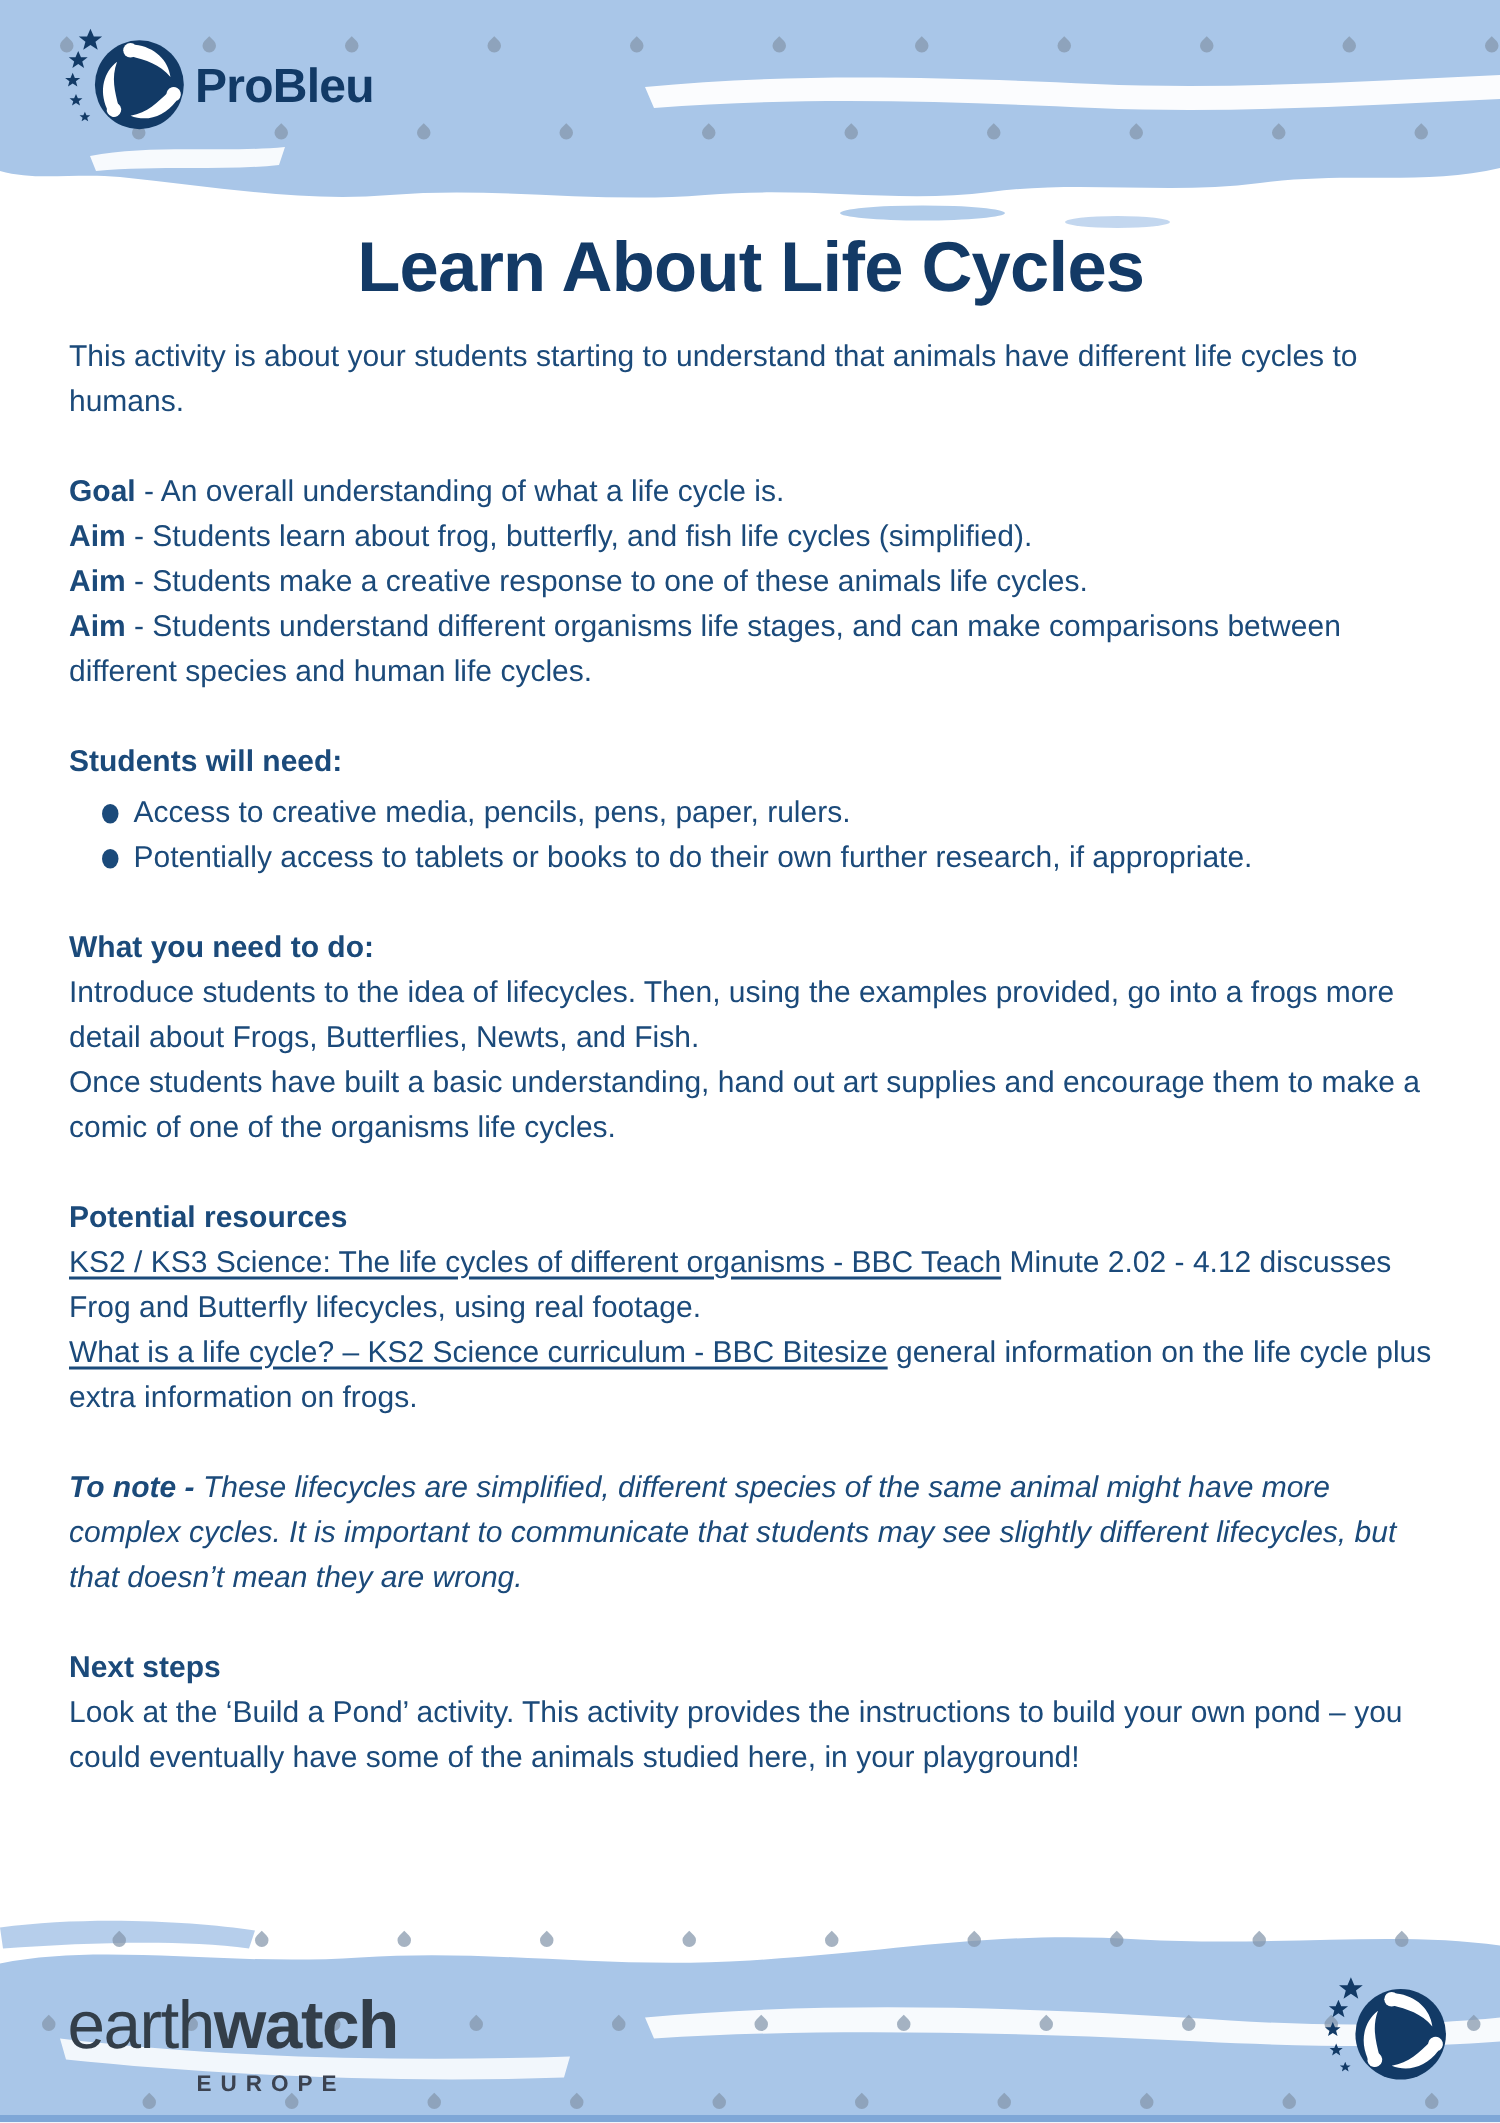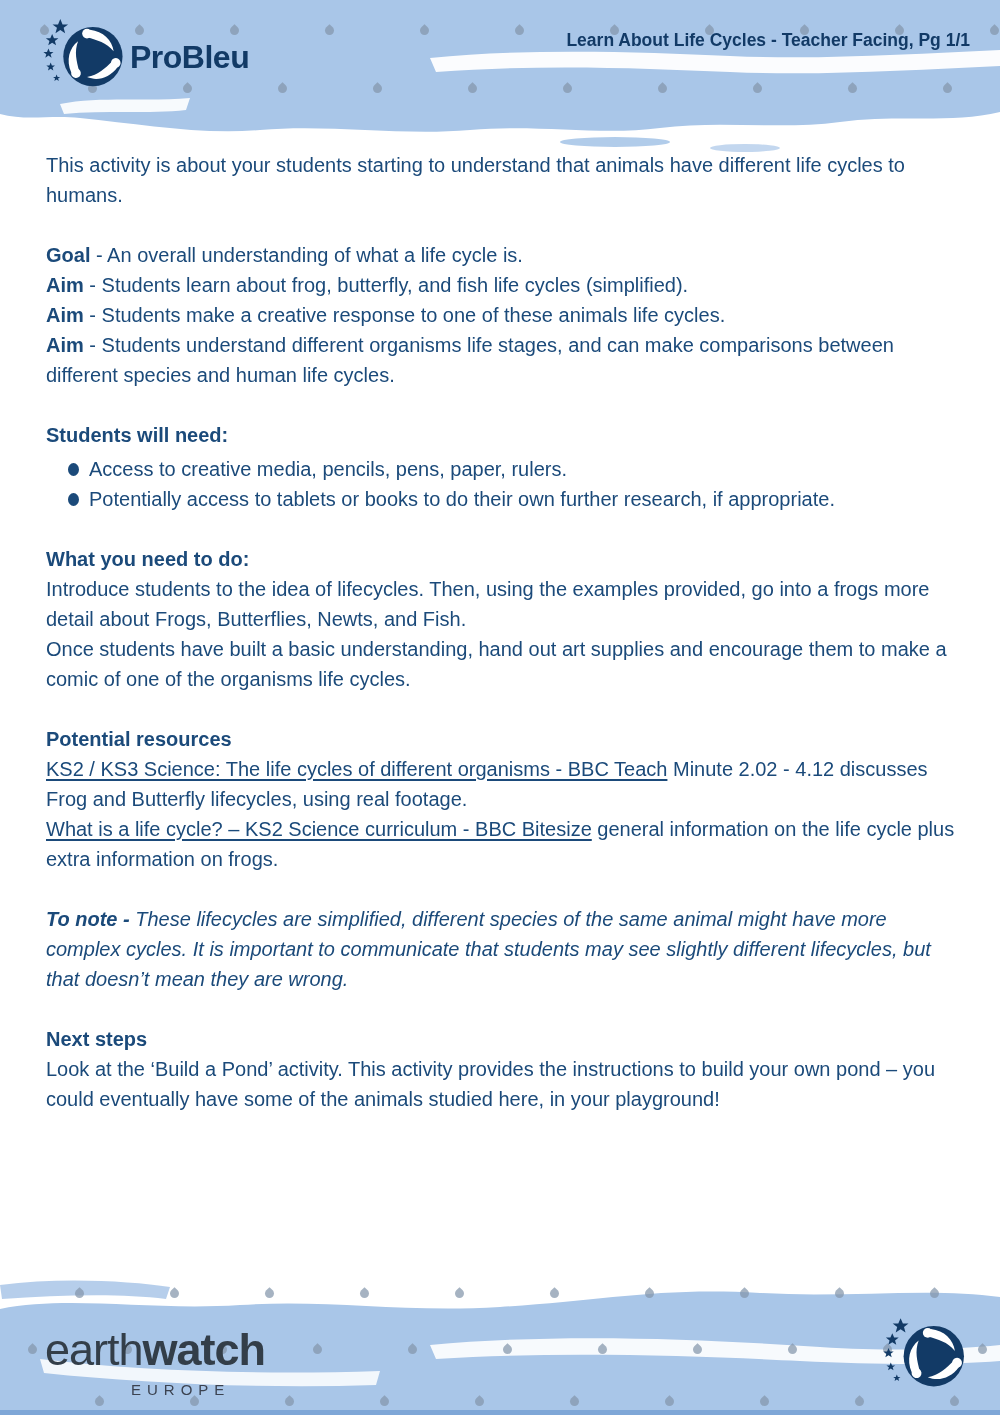--- a/index.html
+++ b/index.html
@@ -44,21 +44,21 @@
   }
   .link{text-decoration:underline;text-underline-offset:3px;cursor:pointer;}
   .note-p{font-style:italic;}
   
   .band-bottom{position:absolute;left:0;top:1265px;width:980px;height:150px;}
   .ew{position:absolute;left:45px;top:62px;z-index:2;color:#333e49;line-height:1;}
   .ew .wordmark{font-size:45px;letter-spacing:-1px;}
   .ew .w-light{font-weight:400;}
   .ew .w-bold{font-weight:700;}
   .ew .region{
-    margin:10px 0 0 86px;font-size:15px;font-weight:400;letter-spacing:6px;color:#3b4250;
+    margin:10px 0 0 86px;font-size:15px;font-weight:700;letter-spacing:6px;color:#3b4250;
   }
   .pb-footer{position:absolute;right:12px;top:52px;width:86px;height:82px;z-index:2;}
   .hidden-defs{position:absolute;width:0;height:0;overflow:hidden;}
 </style>
 </head>
 <body>
 
 <svg class="hidden-defs" aria-hidden="true">
   <defs>
     <path id="pb-star" d="M0,-10 L2.9,-3.2 10,-3.2 4.3,1.2 6.2,8.1 0,4 -6.2,8.1 -4.3,1.2 -10,-3.2 -2.9,-3.2 Z" fill="#123a66"></path>
@@ -101,21 +101,20 @@
       <ellipse cx="745" cy="148" rx="35" ry="4" fill="#a9c6e8" opacity="0.7"></ellipse>
     </svg>
 
     <div class="brand">
       <svg class="mark" viewBox="0 0 100 100">
           <use href="#probleu-mark" transform="scale(0.95)"></use>
         </svg>
       <span class="brand-text">ProBleu</span>
     </div>
 
-    <div class="doc-title">Learn About Life Cycles - Teacher Facing, Pg 1/1</div>
   <span class="drop" style="left: 40px; top: 26px;"></span>
       <span class="drop" style="left: 135px; top: 26px;"></span>
       <span class="drop" style="left: 230px; top: 26px;"></span>
       <span class="drop" style="left: 325px; top: 26px;"></span>
       <span class="drop" style="left: 420px; top: 26px;"></span>
       <span class="drop" style="left: 515px; top: 26px;"></span>
       <span class="drop" style="left: 610px; top: 26px;"></span>
       <span class="drop" style="left: 705px; top: 26px;"></span>
       <span class="drop" style="left: 800px; top: 26px;"></span>
       <span class="drop" style="left: 895px; top: 26px;"></span>
@@ -126,20 +125,21 @@
       <span class="drop" style="left: 373px; top: 84px;"></span>
       <span class="drop" style="left: 468px; top: 84px;"></span>
       <span class="drop" style="left: 563px; top: 84px;"></span>
       <span class="drop" style="left: 658px; top: 84px;"></span>
       <span class="drop" style="left: 753px; top: 84px;"></span>
       <span class="drop" style="left: 848px; top: 84px;"></span>
       <span class="drop" style="left: 943px; top: 84px;"></span>
     </header>
 
   <main>
+    <h1>Learn About Life Cycles</h1>
 
     <p class="intro">This activity is about your students starting to understand that animals have different life cycles to humans.</p>
 
     <div class="sec">
       <p><span class="lead">Goal</span><span> - An overall understanding of what a life cycle is.</span></p>
       <p><span class="lead">Aim</span><span> - Students learn about frog, butterfly, and fish life cycles (simplified).</span></p>
       <p><span class="lead">Aim</span><span> - Students make a creative response to one of these animals life cycles.</span></p>
       <p><span class="lead">Aim</span><span> - Students understand different organisms life stages, and can make comparisons between different species and human life cycles.</span></p>
     </div>
 

